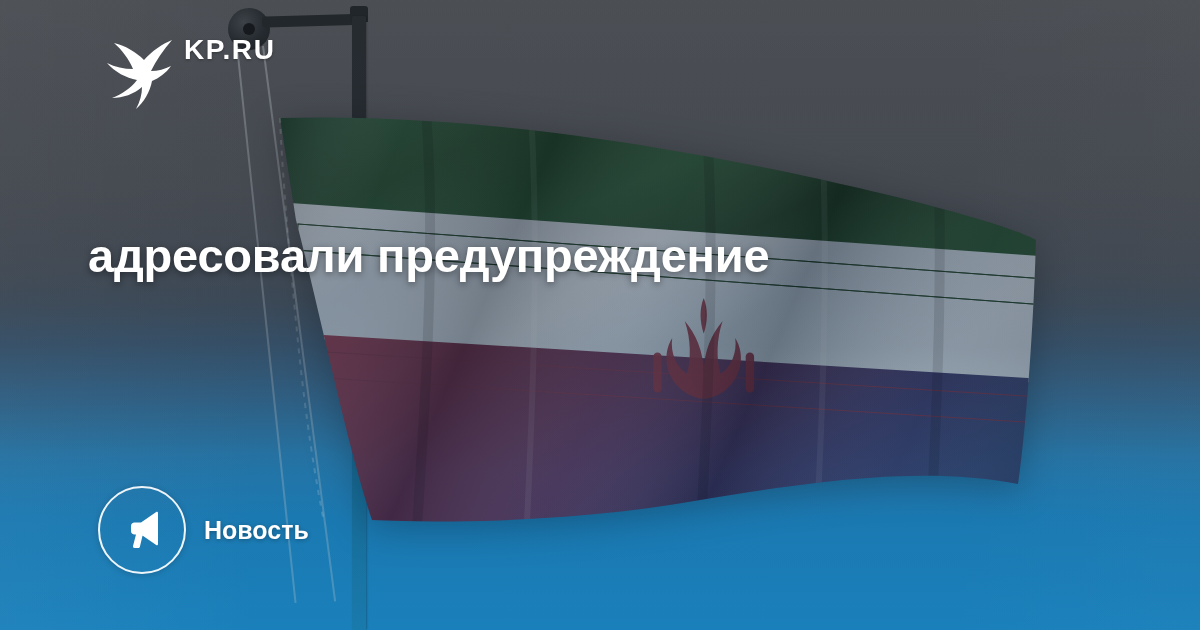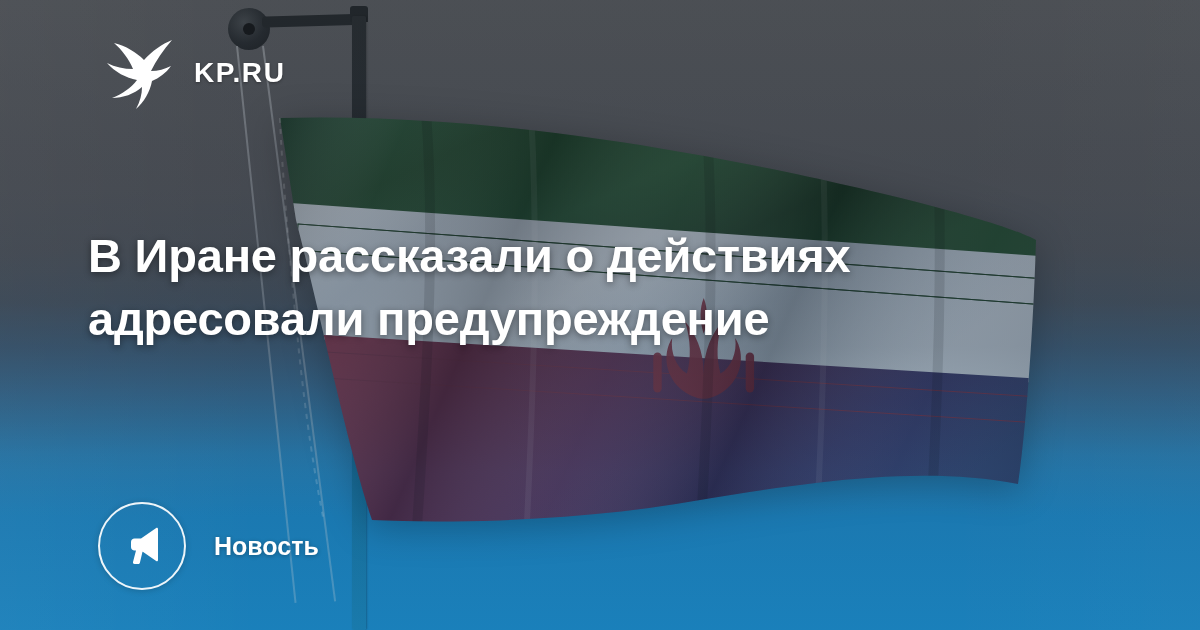--- a/index.html
+++ b/index.html
@@ -82,39 +82,39 @@
     position:absolute;inset:0;
     background:linear-gradient(to bottom,
       rgba(25,30,38,.28) 0%,
       rgba(25,32,45,.34) 28%,
       rgba(22,40,62,.34) 55%,
       rgba(16,70,110,.20) 75%,
       rgba(10,90,140,.05) 100%);
   }
 
   
-  .logo{position:absolute;left:106px;top:36px;display:flex;align-items:center;gap:18px;}
+  .logo{position:absolute;left:106px;top:36px;display:flex;align-items:flex-start;gap:8px;}
   .logo-bird{width:70px;height:74px;display:block;}
   .logo-text{
     color:#ffffff;font-size:28px;font-weight:600;letter-spacing:1.6px;
     line-height:1;white-space:nowrap;
     text-shadow:0 1px 3px rgba(0,0,0,.35);
   }
 
   
   .headline{
     position:absolute;left:88px;top:194px;width:1000px;
     color:#ffffff;font-size:47px;font-weight:700;line-height:1.33;
     letter-spacing:-.2px;
     text-shadow:0 2px 7px rgba(0,0,0,.42);
   }
   .headline .ln{display:block;white-space:nowrap;}
 
   
-  .badge{position:absolute;left:98px;top:502px;display:flex;align-items:center;gap:28px;}
+  .badge{position:absolute;left:98px;top:486px;display:flex;align-items:center;gap:18px;}
   .badge-circle{
     width:84px;height:84px;border-radius:50%;
     border:2px solid rgba(255,255,255,.92);
     display:flex;align-items:center;justify-content:center;
     box-shadow:0 1px 6px rgba(0,0,0,.18);
   }
   .badge-circle svg{display:block;width:42px;height:42px;}
   .badge-label{
     color:#ffffff;font-size:25px;font-weight:700;line-height:1;white-space:nowrap;
     text-shadow:0 1px 4px rgba(0,0,0,.30);
@@ -241,21 +241,20 @@
       <path fill="#ffffff" d="M66,4 C56,8 46,15 38,24 C30,16 20,10 8,7
         C16,14 23,23 27,33 C18,33 9,31 1,27 C9,36 20,42 31,44
         C25,52 16,58 6,62 C17,62 28,58 36,51 C36,58 34,66 30,73
         C38,66 44,56 46,45 C53,42 60,37 65,30 C59,33 52,35 45,35
         C50,25 57,14 66,4 Z"></path>
     </svg>
     <span class="logo-text">KP.RU</span>
   </div>
 
   <h1 class="headline">
-    <span class="ln">В Иране рассказали о действиях</span>
     <span class="ln">адресовали предупреждение</span>
   </h1>
 
   <div class="badge">
     <span class="badge-circle">
       <svg viewBox="0 0 42 42" aria-hidden="true">
         <path fill="#ffffff" d="M37,4 C37,3 36,2.4 35.2,3 L20,13.5 L13.5,13.5
           C11.5,13.5 10,15 10,17 L10,22 C10,24 11.5,25.5 13.5,25.5 L15,25.5
           L12,37 C11.7,38.2 12.5,39 13.6,39 L17.2,39 C18,39 18.7,38.5 18.9,37.7
           L21.8,25.5 L20,25.5 L35.2,36 C36,36.6 37,36 37,35 Z"></path>

